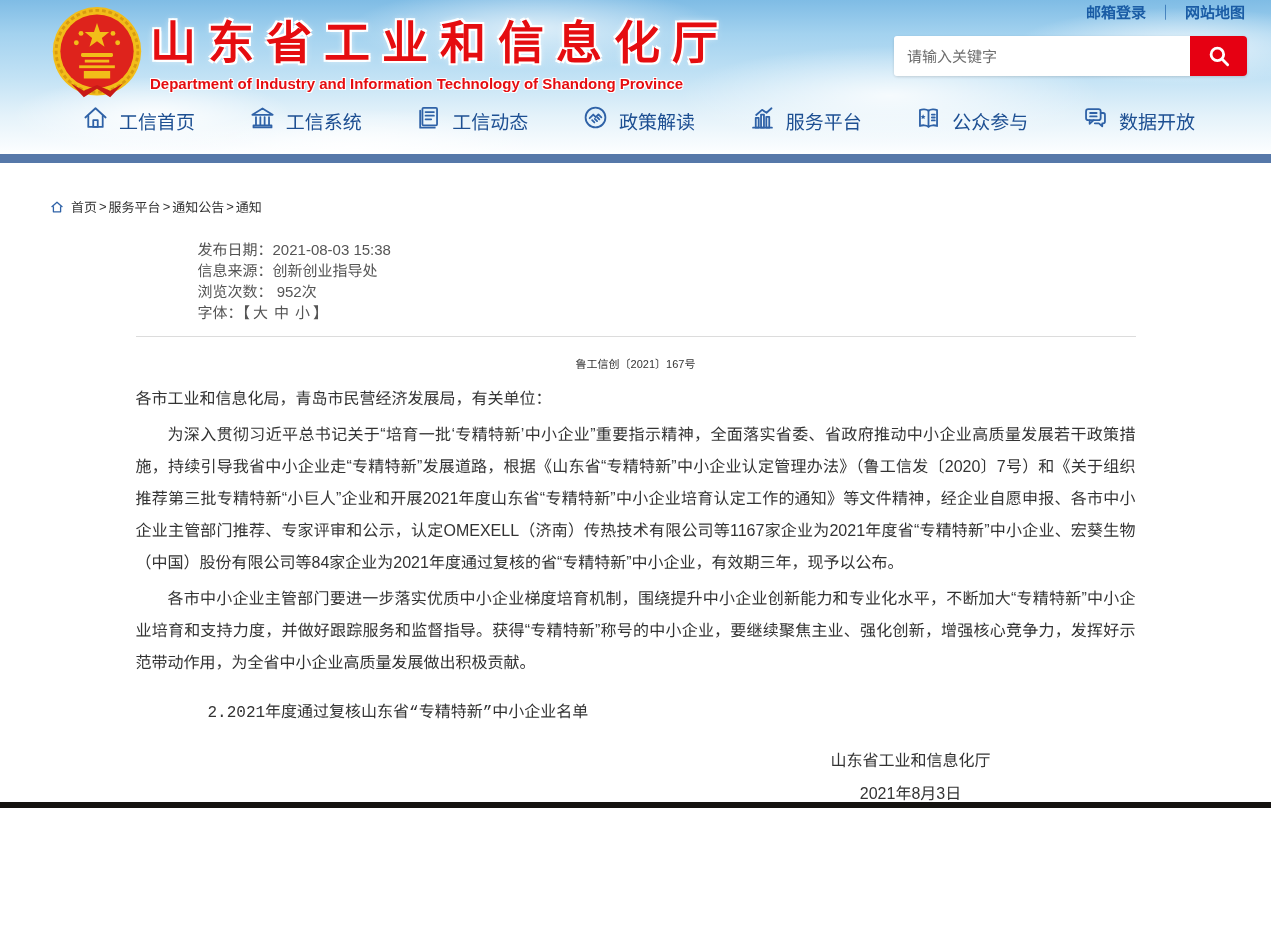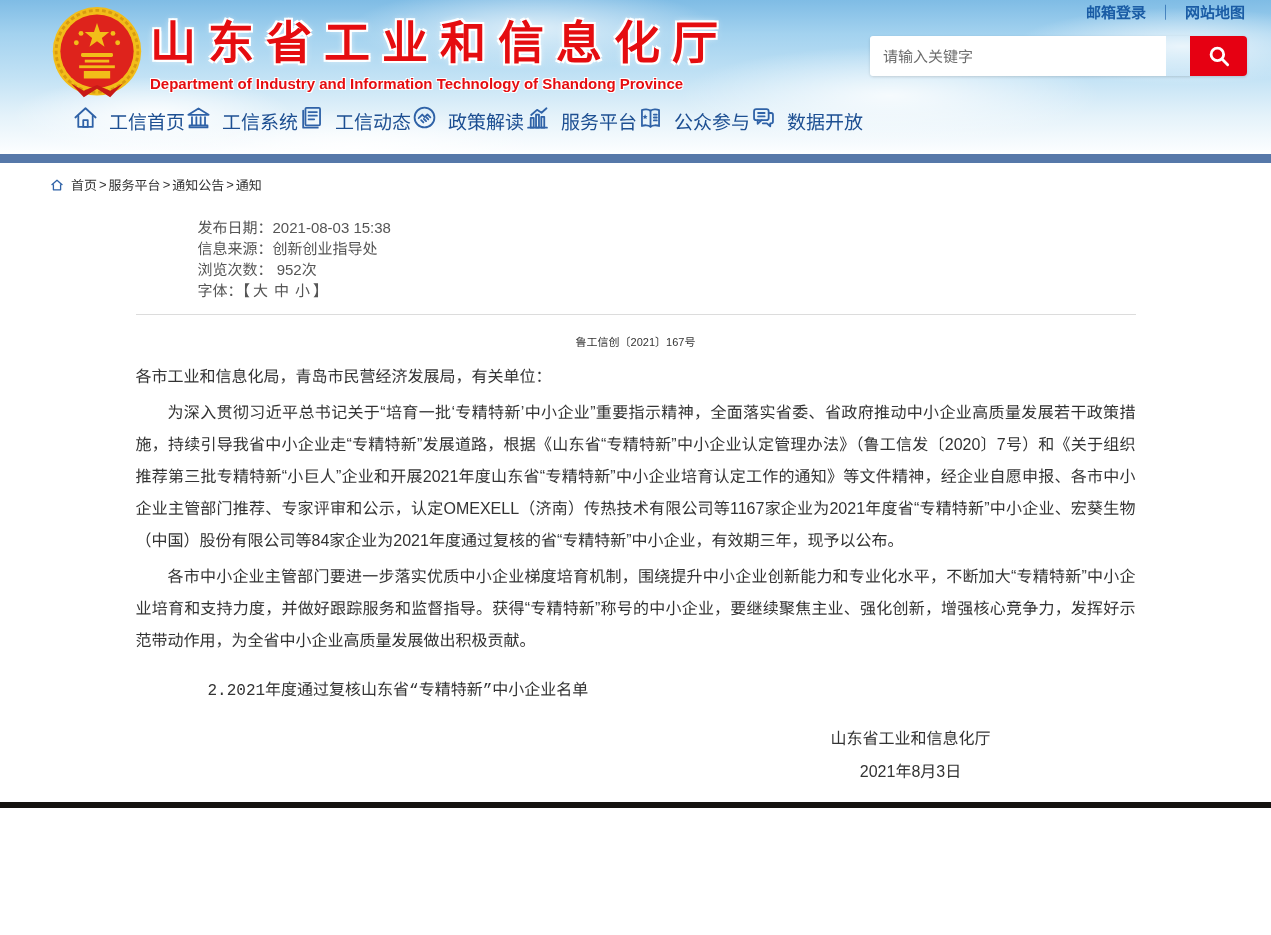--- a/index.html
+++ b/index.html
@@ -24,36 +24,36 @@
   .titles { position:absolute; left:150px; top:6px; z-index:2; white-space:nowrap; }
   .site-title { font-size:46px; font-weight:bold; color:#e50d10; letter-spacing:12px;
     text-shadow:-2px -2px 0 #fff, 2px -2px 0 #fff, -2px 2px 0 #fff, 2px 2px 0 #fff, 0 0 7px rgba(255,255,255,.9); }
   .site-subtitle { font-size:15px; font-weight:bold; color:#e50d10; margin-top:3px;
     text-shadow:-1px -1px 0 #fff, 1px -1px 0 #fff, -1px 1px 0 #fff, 1px 1px 0 #fff; }
 
   .top-links { position:absolute; right:26px; top:1px; z-index:3; font-size:15px; font-weight:bold; color:#1a5ca5; display:flex; align-items:center;justify-content:space-between; }
   .top-links a { color:#1a5ca5; text-decoration:none; cursor:pointer; }
   .top-links .sep { margin:0 12px; font-weight:normal; }
 
-  .search-bar { position:absolute; right:24px; top:36px; z-index:3; display:flex; box-shadow:0 1px 3px rgba(0,0,0,.15); border-radius:4px;gap:24px; }
+  .search-bar { position:absolute; right:24px; top:36px; z-index:3; display:flex; box-shadow:0 1px 3px rgba(0,0,0,.15); border-radius:4px; }
   .search-input { width:296px; height:40px; border:none; outline:none; padding:0 13px; font-size:15px; color:#333;
     border-radius:3px 0 0 3px; font-family:inherit; }
   .search-input::placeholder { color:#6d6d6d; }
   .search-btn { width:57px; height:40px; background:#e60012; border:none; border-radius:0 4px 4px 0;
     display:flex; align-items:center; justify-content:center; cursor:pointer; }
 
-  .nav { position:absolute; left:0; right:0; top:96px; height:52px; z-index:2;
-    display:flex; align-items:center; padding:0 76px 4px 72px; }
+  .nav { position:absolute; left:10px; right:0; top:96px; height:52px; z-index:2;
+    display:flex; align-items:center; justify-content:space-between; padding:0 76px 4px 72px; }
   .nav-item { display:flex; align-items:center; gap:10px; font-size:19px; color:#1d4f92; text-decoration:none; cursor:pointer; white-space:nowrap; }
   .nav-item svg { flex:0 0 auto; }
 
   .divider-bar { height:9px; background:#5678a9; }
 
   
-  .breadcrumb { padding:12px 0 0 50px; font-size:13px; color:#333; display:flex; align-items:center; }
+  .breadcrumb { padding:34px 0 0 50px; font-size:13px; color:#333; display:flex; align-items:center; }
   .breadcrumb a { color:#333; text-decoration:none; cursor:pointer; }
   .breadcrumb .home-ico { margin-right:7px; display:inline-flex; }
   .breadcrumb .sep { margin:0 2px; }
 
   
   .article { width:1000px; margin:16px auto 0; color:#333; }
   .article-title { text-align:center; font-size:28px; font-weight:bold; line-height:46px; color:#2b2b2b; padding:0 30px; }
   .meta-row { display:flex; justify-content:space-between; padding:0 62px; margin-top:22px; font-size:15px; color:#555; white-space:nowrap;flex-direction:column; }
   .meta-row .font-ctl a { color:#555; text-decoration:none; cursor:pointer; margin:0 3px; }
   .meta-divider { border:none; border-top:1px solid #dcdcdc; margin-top:14px; }

